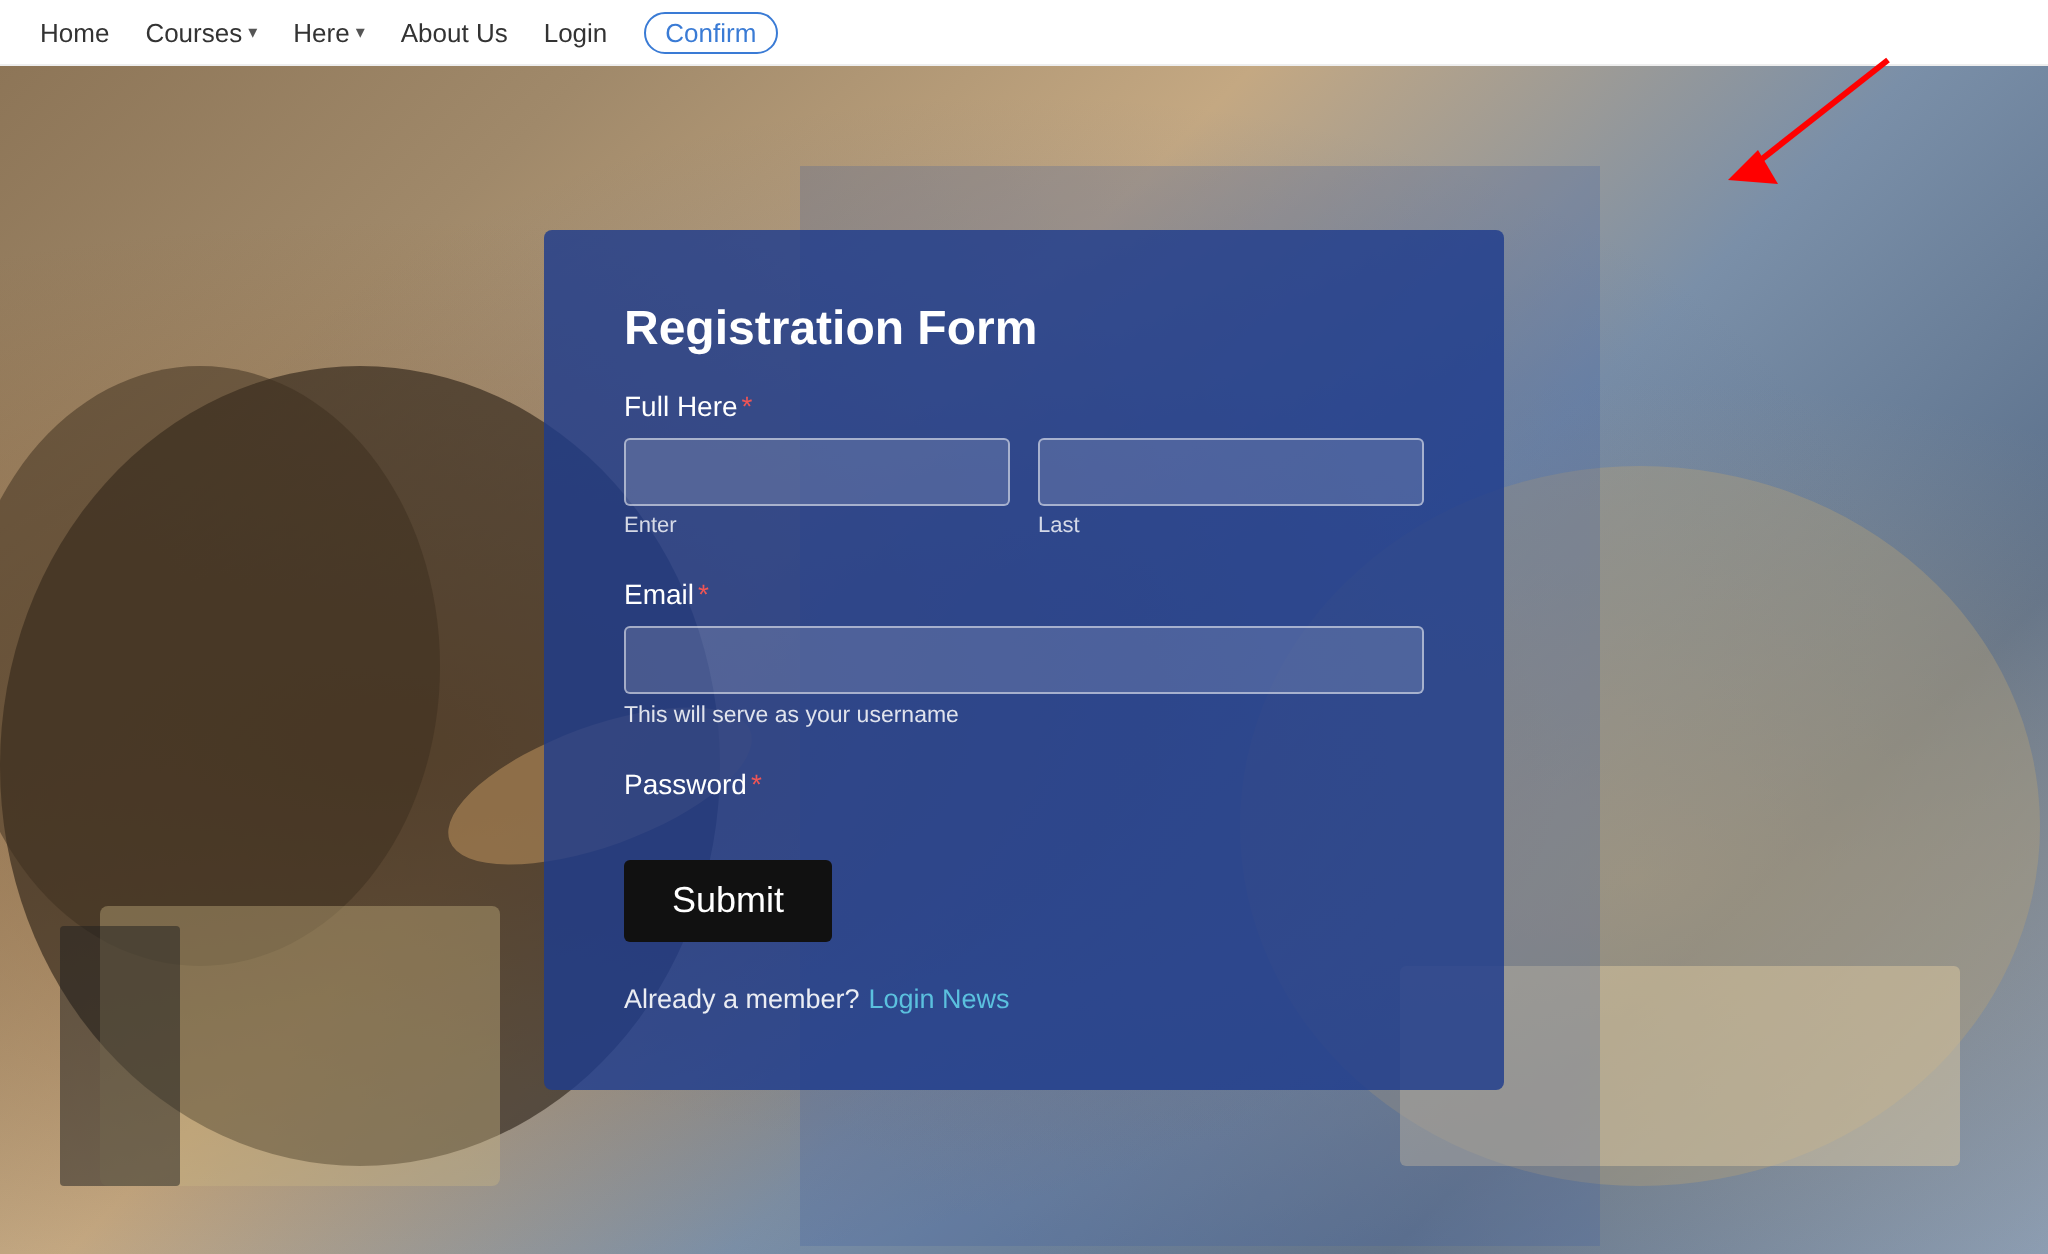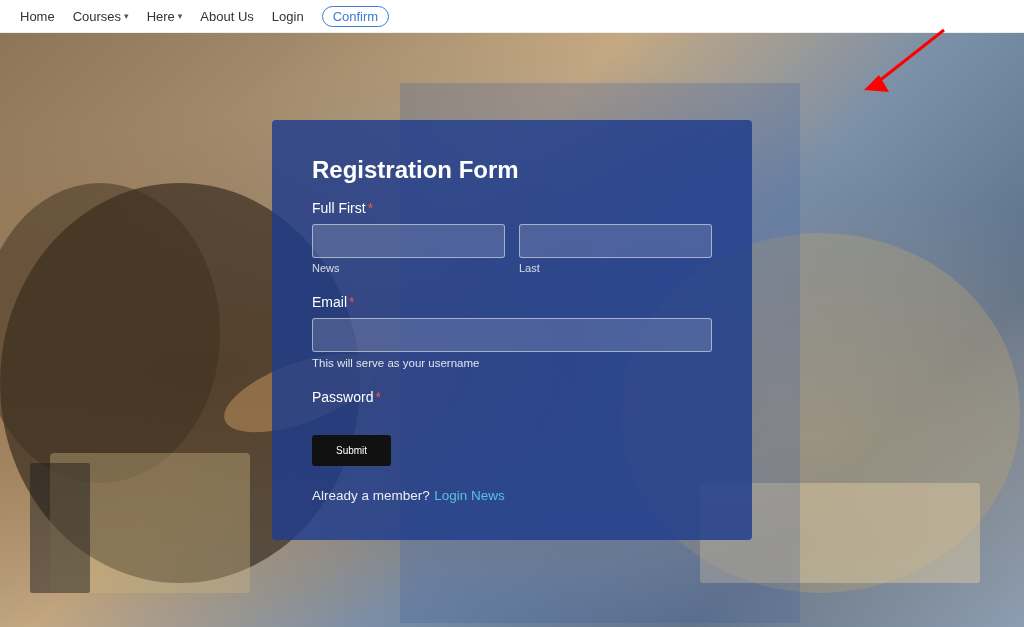--- a/index.html
+++ b/index.html
@@ -159,21 +159,21 @@
       color: rgba(255,255,255,0.85);
       margin-top: 5px;
     }
 
     .submit-btn {
       background: #111;
       color: #fff;
       border: none;
       border-radius: 3px;
       padding: 10px 24px;
-      font-size: 10px;
+      font-size: 18px;
       cursor: pointer;
       margin-top: 10px;
       margin-bottom: 20px;
     }
 
     .login-link-text {
       font-size: 13.5px;
       color: rgba(255,255,255,0.9);
     }
 
@@ -240,26 +240,26 @@
   </svg>
 </div>
 
 <div class="main">
   <div class="registration-form">
     <h2 class="form-title">Registration Form</h2>
 
     
     <div class="field-group">
       <label class="field-label">
-        <span>Full First</span><span class="required-star">*</span>
+        <span>Full Here</span><span class="required-star">*</span>
       </label>
       <div class="field-row">
         <div class="field-col">
           <input class="field-input" type="text" style="">
-          <div class="field-sublabel">News</div>
+          <div class="field-sublabel">Enter</div>
         </div>
         <div class="field-col">
           <input class="field-input" type="text" style="">
           <div class="field-sublabel">Last</div>
         </div>
       </div>
     </div>
 
     
     <div class="field-group">

